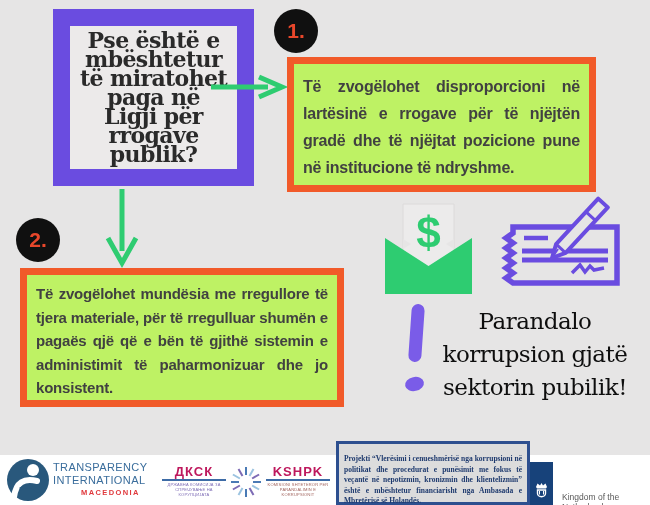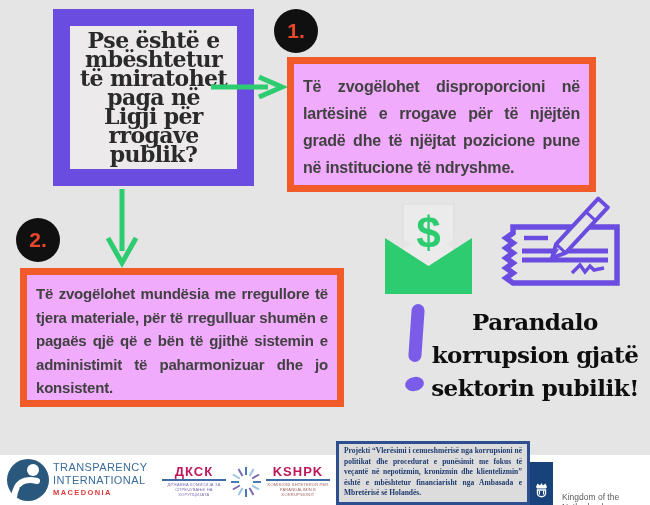--- a/index.html
+++ b/index.html
@@ -20,21 +20,21 @@
   
   .badge{
     position:absolute;width:44px;height:44px;border-radius:50%;background:#101010;
     display:flex;align-items:center;justify-content:center;
     color:#e8472b;font-weight:bold;font-size:21px;
   }
   .badge-1{left:274px;top:9px;}
   .badge-2{left:16px;top:218px;}
   
   .reason-box{
-    position:absolute;box-sizing:border-box;border:7px solid #f15a29;background:#f0abfc;
+    position:absolute;box-sizing:border-box;border:7px solid #f15a29;background:#bef264;
   }
   .reason-box-1{left:287px;top:57px;width:309px;height:135px;padding:9px 9px 0 9px;}
   .reason-box-2{left:20px;top:268px;width:324px;height:139px;padding:7px 9px 0 9px;}
   .reason-text{
     font-weight:bold;color:#414141;text-align:justify;letter-spacing:-0.2px;
   }
   .reason-box-1 .reason-text{font-size:16px;line-height:27px;}
   .reason-box-2 .reason-text{font-size:15px;line-height:23.5px;}
   
   .arrow{position:absolute;}
@@ -49,42 +49,42 @@
   }
   .excl-dot{
     position:absolute;left:405px;top:377px;width:19px;height:14px;
     background:#7a5ce8;border-radius:50%;transform:rotate(-12deg);
   }
   
   .callout{
     position:absolute;left:425px;top:305px;width:220px;text-align:center;
   }
   .callout-line{
-    font-family:"DejaVu Serif",serif;font-weight:bold;font-size:23px;
+    font-family:"DejaVu Serif",serif;font-weight:normal;font-size:23px;
     line-height:33px;color:#0e0e0e;letter-spacing:-0.5px;white-space:nowrap;
   }
   
   .footer{
     position:absolute;left:0;top:455px;width:650px;height:50px;background:#ffffff;
   }
   .ti-logo{position:absolute;left:6px;top:3px;}
   .ti-text{position:absolute;left:53px;top:6px;}
   .ti-name{font-size:11px;line-height:13px;color:#3a6d9c;letter-spacing:0.4px;}
-  .ti-country{font-size:7.5px;font-weight:bold;color:#e0393d;letter-spacing:1.4px;margin-top:1px;}
+  .ti-country{font-size:7.5px;font-weight:bold;color:#e0393d;letter-spacing:1.4px;margin-top:1px;margin-left:28px;}
   .dksk{position:absolute;left:162px;top:10px;display:flex;align-items:flex-start;}
   .dksk-col{width:64px;text-align:center;}
   .dksk-acronym{font-size:13px;font-weight:bold;color:#be185d;letter-spacing:1px;line-height:13px;
     border-bottom:2px solid #3d6ba6;padding-bottom:1px;}
   .dksk-sub{font-size:4px;line-height:5px;margin-top:1px;letter-spacing:0.2px;}
   .dksk-sub-cyr{color:#7d6bb5;}
   .dksk-sub-lat{color:#a0625c;}
   .starburst{margin:0 3px;}
   .project-box{
     position:absolute;left:336px;top:-14px;width:194px;height:64px;box-sizing:border-box;
-    border:3px solid #2d4f8f;background:#dcdcdc;padding:2px 5px;
+    border:3px solid #2d4f8f;background:#dcdcdc;padding:10px 5px;
   }
   .project-text{
     font-family:"Liberation Serif",serif;font-weight:bold;font-size:7.5px;
     line-height:10.6px;color:#1e3a6e;text-align:justify;
   }
   .nl-flag{position:absolute;left:530px;top:7px;width:23px;height:43px;background:#17427a;}
   .nl-emblem{position:absolute;left:3px;top:20px;}
   .nl-label{position:absolute;left:562px;top:37px;font-size:8.5px;color:#5a5a5a;}
 </style>
 </head>

